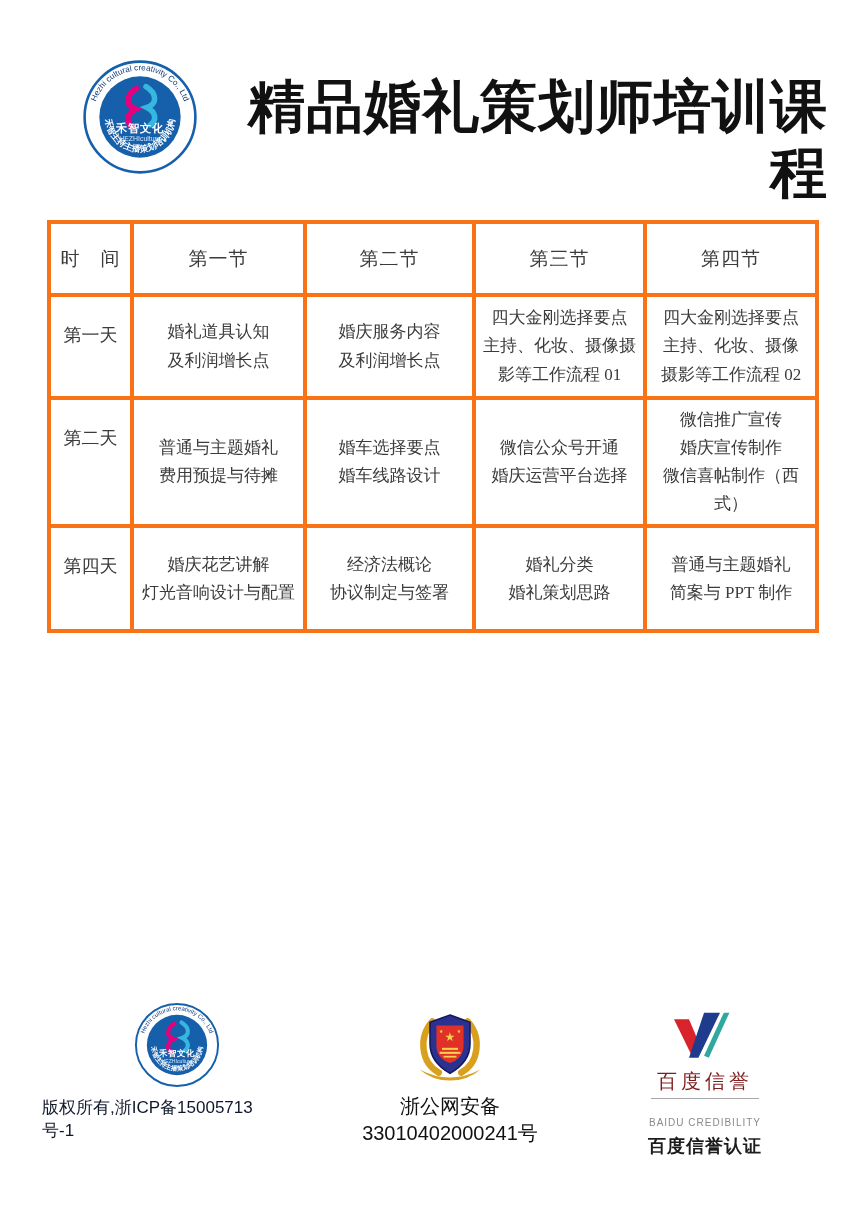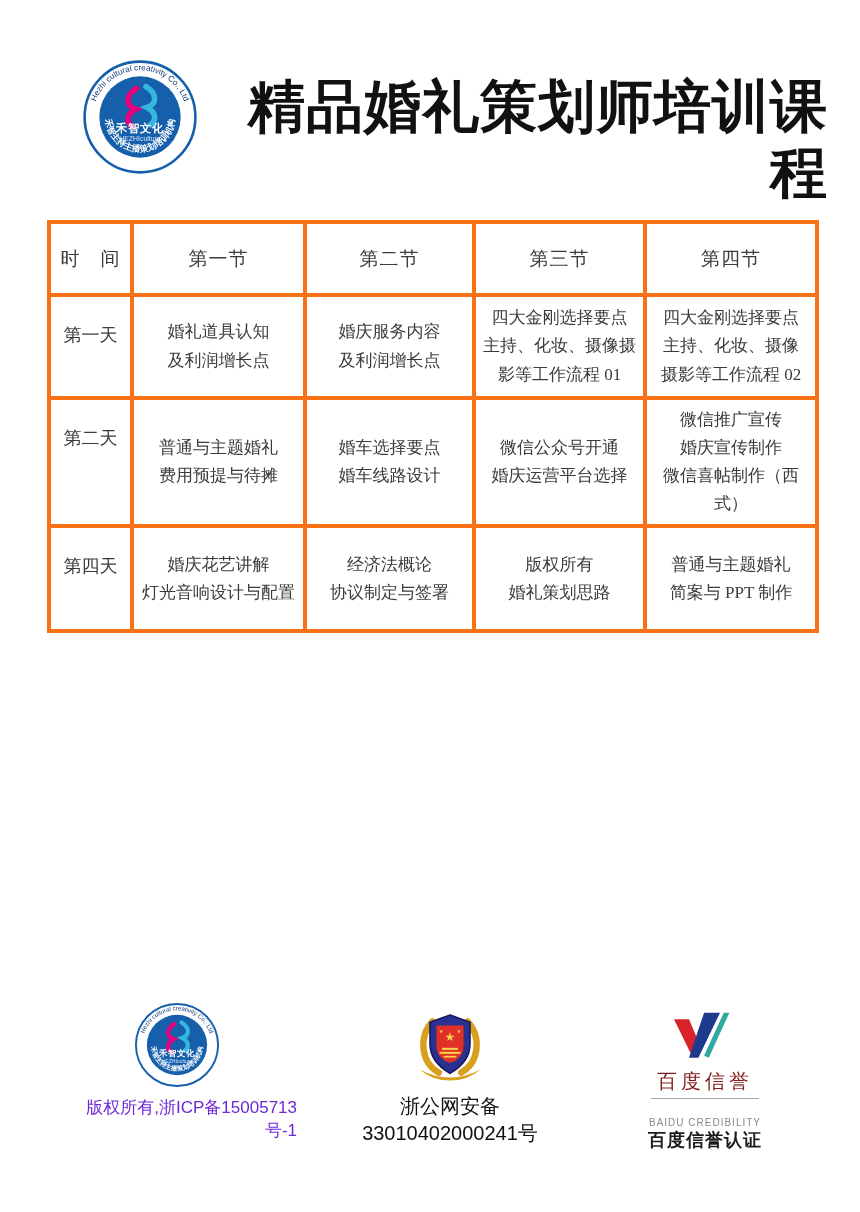--- a/index.html
+++ b/index.html
@@ -35,41 +35,41 @@
   tr.r1 td { height:103px; }
   tr.r2 td { height:100px; }
   tr.r3 td { height:100px; }
   tr.r4 td { height:105px; }
   tr.r5 td { height:104px; }
   tr.r6 td { height:102px; }
 
   
   .hezhi-logo-sm { position:absolute; left:134px; top:1002px; width:86px; height:86px; }
   .copyright {
-    position:absolute; left:57px; top:1096px; width:240px; text-align:right;
-    font-size:17px; color:#6d28d9;
+    position:absolute; left:42px; top:1096px; width:240px; text-align:left;
+    font-size:17px; color:#0f172a;
     font-family:"Liberation Sans","DejaVu Sans",sans-serif;
   }
   .police-badge { position:absolute; left:410px; top:1006px; width:80px; height:82px; }
   .police-text {
     position:absolute; left:330px; top:1093px; width:240px; text-align:center;
     font-size:20px; font-weight:normal; color:#111;
     font-family:"Liberation Sans","DejaVu Sans",sans-serif;
   }
   .baidu-block {
     position:absolute; left:625px; top:1012px; width:160px; text-align:center;
     font-family:"Liberation Sans","DejaVu Sans",sans-serif;
   }
   .baidu-v { width:62px; height:52px; display:block; margin:0 auto; }
   .baidu-cn {
     display:inline-block; font-size:20px; color:#7f1d1d; letter-spacing:4px;
     border-bottom:1px solid #a8a8a8; padding:2px 6px 3px 6px; margin-top:2px;
   }
   .baidu-en { font-size:10px; color:#8a8a8a; letter-spacing:1px; margin-top:18px; }
-  .baidu-cert { font-size:18px; font-weight:bold; color:#1c1c1c; letter-spacing:1px; }
+  .baidu-cert { font-size:18px; font-weight:bold; color:#1c1c1c; margin-top:6px; letter-spacing:1px; }
 </style>
 </head>
 <body>
 
 <svg class="hezhi-logo-lg" viewBox="0 0 134 134">
   <circle cx="67" cy="67" r="64" fill="#ffffff" stroke="#1660ab" stroke-width="3"></circle>
   <circle cx="67" cy="67" r="47" fill="#1660ab"></circle>
   <defs>
     <path id="arcT1" d="M 13 67 A 54 54 0 0 1 121 67" fill="none"></path>
     <path id="arcB1" d="M 27 67 A 40 40 0 0 0 107 67" fill="none"></path>
@@ -128,21 +128,21 @@
     <td>微信推广宣传
 婚庆宣传制作
 微信喜帖制作（西式）</td>
   </tr>
   <tr class="r4">
     <td class="day">第四天</td>
     <td>婚庆花艺讲解
 灯光音响设计与配置</td>
     <td>经济法概论
 协议制定与签署</td>
-    <td>版权所有
+    <td>婚礼分类
 婚礼策划思路</td>
     <td>普通与主题婚礼
 简案与 PPT 制作</td>
   </tr>
 </tbody>
   </table>
 
 <svg class="hezhi-logo-sm" viewBox="0 0 134 134">
   <circle cx="67" cy="67" r="64" fill="#ffffff" stroke="#1660ab" stroke-width="3"></circle>
   <circle cx="67" cy="67" r="47" fill="#1660ab"></circle>

